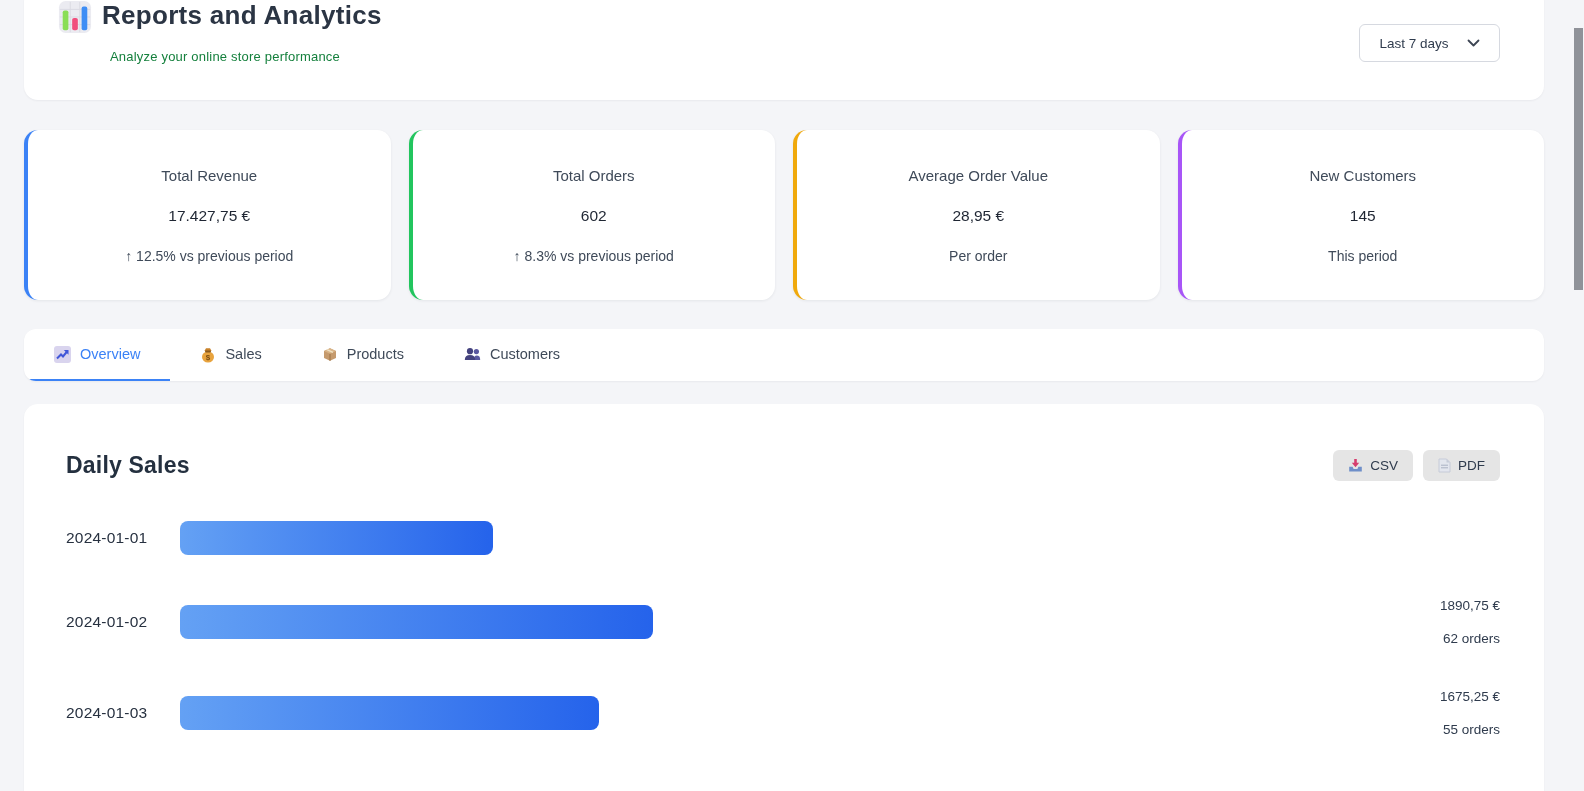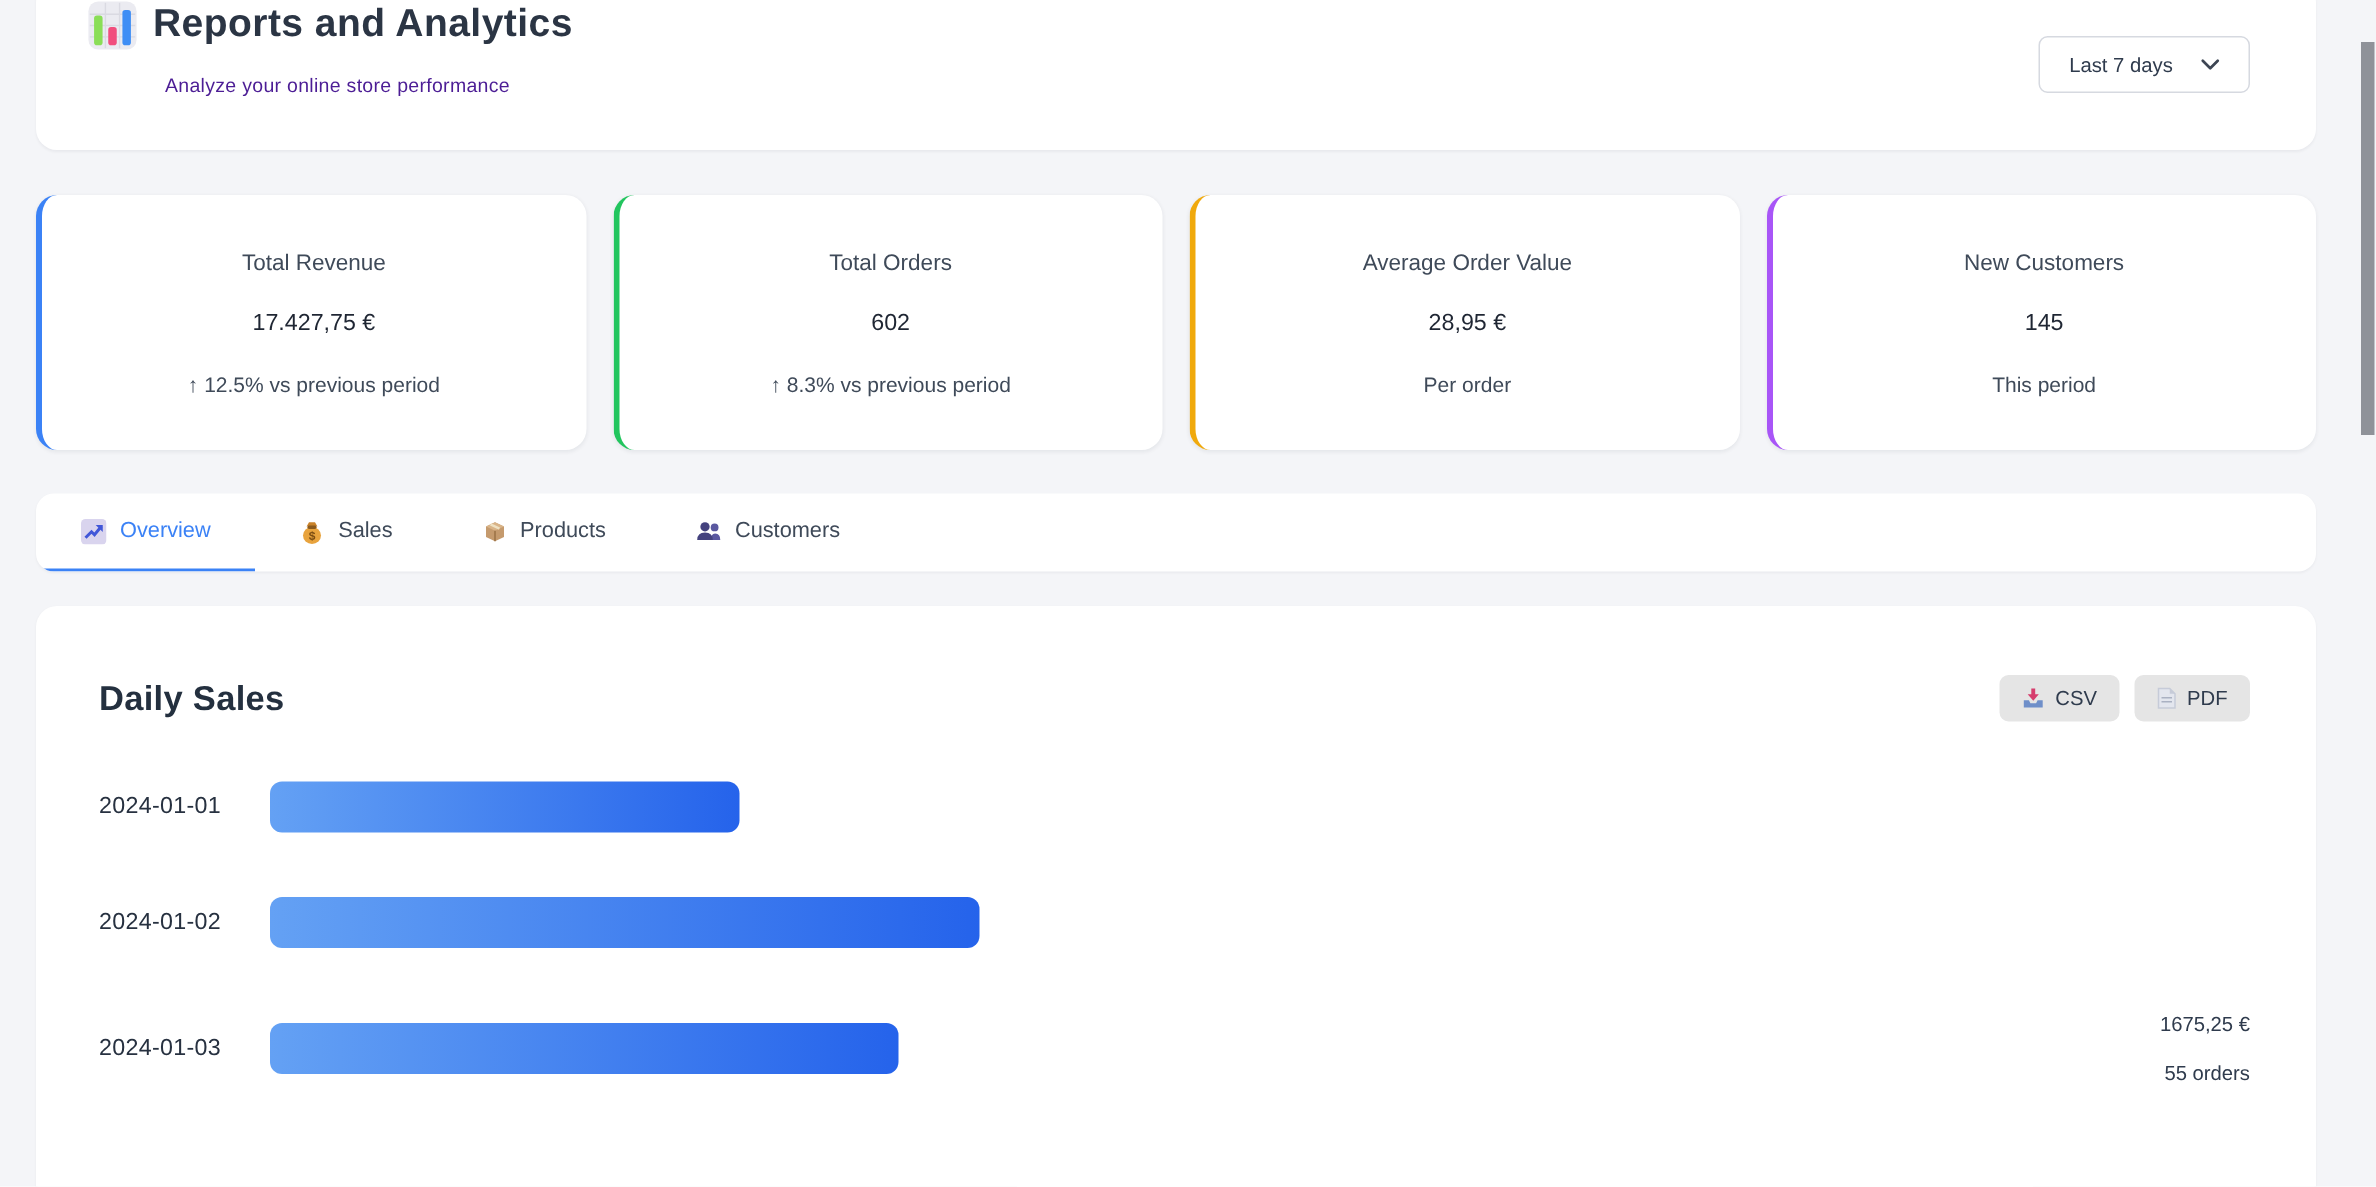--- a/index.html
+++ b/index.html
@@ -15,21 +15,21 @@
 
   
   .header-card {
     background:#fff; border-radius:14px; margin-top:-12px;
     height:112px; padding:12px 44px 0 34px;
     box-shadow:0 1px 2px rgba(16,24,40,.05);
     display:flex; justify-content:space-between;
   }
   .title-row { display:flex; gap:10px; }
   .page-title { font-size:26px; font-weight:600; color:#2b3544; letter-spacing:.3px; }
-  .subtitle { margin:15px 0 0 52px; font-size:13px; color:#4c1d95; letter-spacing:.2px; }
+  .subtitle { margin:15px 0 0 52px; font-size:13px; color:#15803d; letter-spacing:.2px; }
   .period-select {
     margin-top:24px; height:38px; min-width:141px; background:#fff;
     border:1px solid #d6d9e0; border-radius:6px;
     display:flex; align-items:center; justify-content:center; gap:18px;
     padding:17px 16px; font-size:13.5px; color:#2f3b4d; cursor:pointer;
   }
 
   
   .stats-row { margin-top:30px; display:grid; grid-template-columns:repeat(4,1fr); gap:18px; }
   .stat-card {
@@ -227,20 +227,24 @@
           <div class="row-track">
             <div class="bar" style="width: 313px; background: linear-gradient(90deg, rgb(100, 161, 244), rgb(37, 99, 235));"></div>
           </div>
         </div>
 
         <div class="sales-row">
           <div class="row-date">2024-01-02</div>
           <div class="row-track">
             <div class="bar" style="width: 473px; background: linear-gradient(90deg, rgb(100, 161, 244), rgb(37, 99, 235));"></div>
           </div>
+          <div class="row-values">
+            <div>1890,75 €</div>
+            <div>62 orders</div>
+          </div>
         </div>
 
         <div class="sales-row">
           <div class="row-date">2024-01-03</div>
           <div class="row-track">
             <div class="bar" style="width: 419px; background: linear-gradient(90deg, rgb(100, 161, 244), rgb(37, 99, 235));"></div>
           </div>
           <div class="row-values">
             <div>1675,25 €</div>
             <div>55 orders</div>

